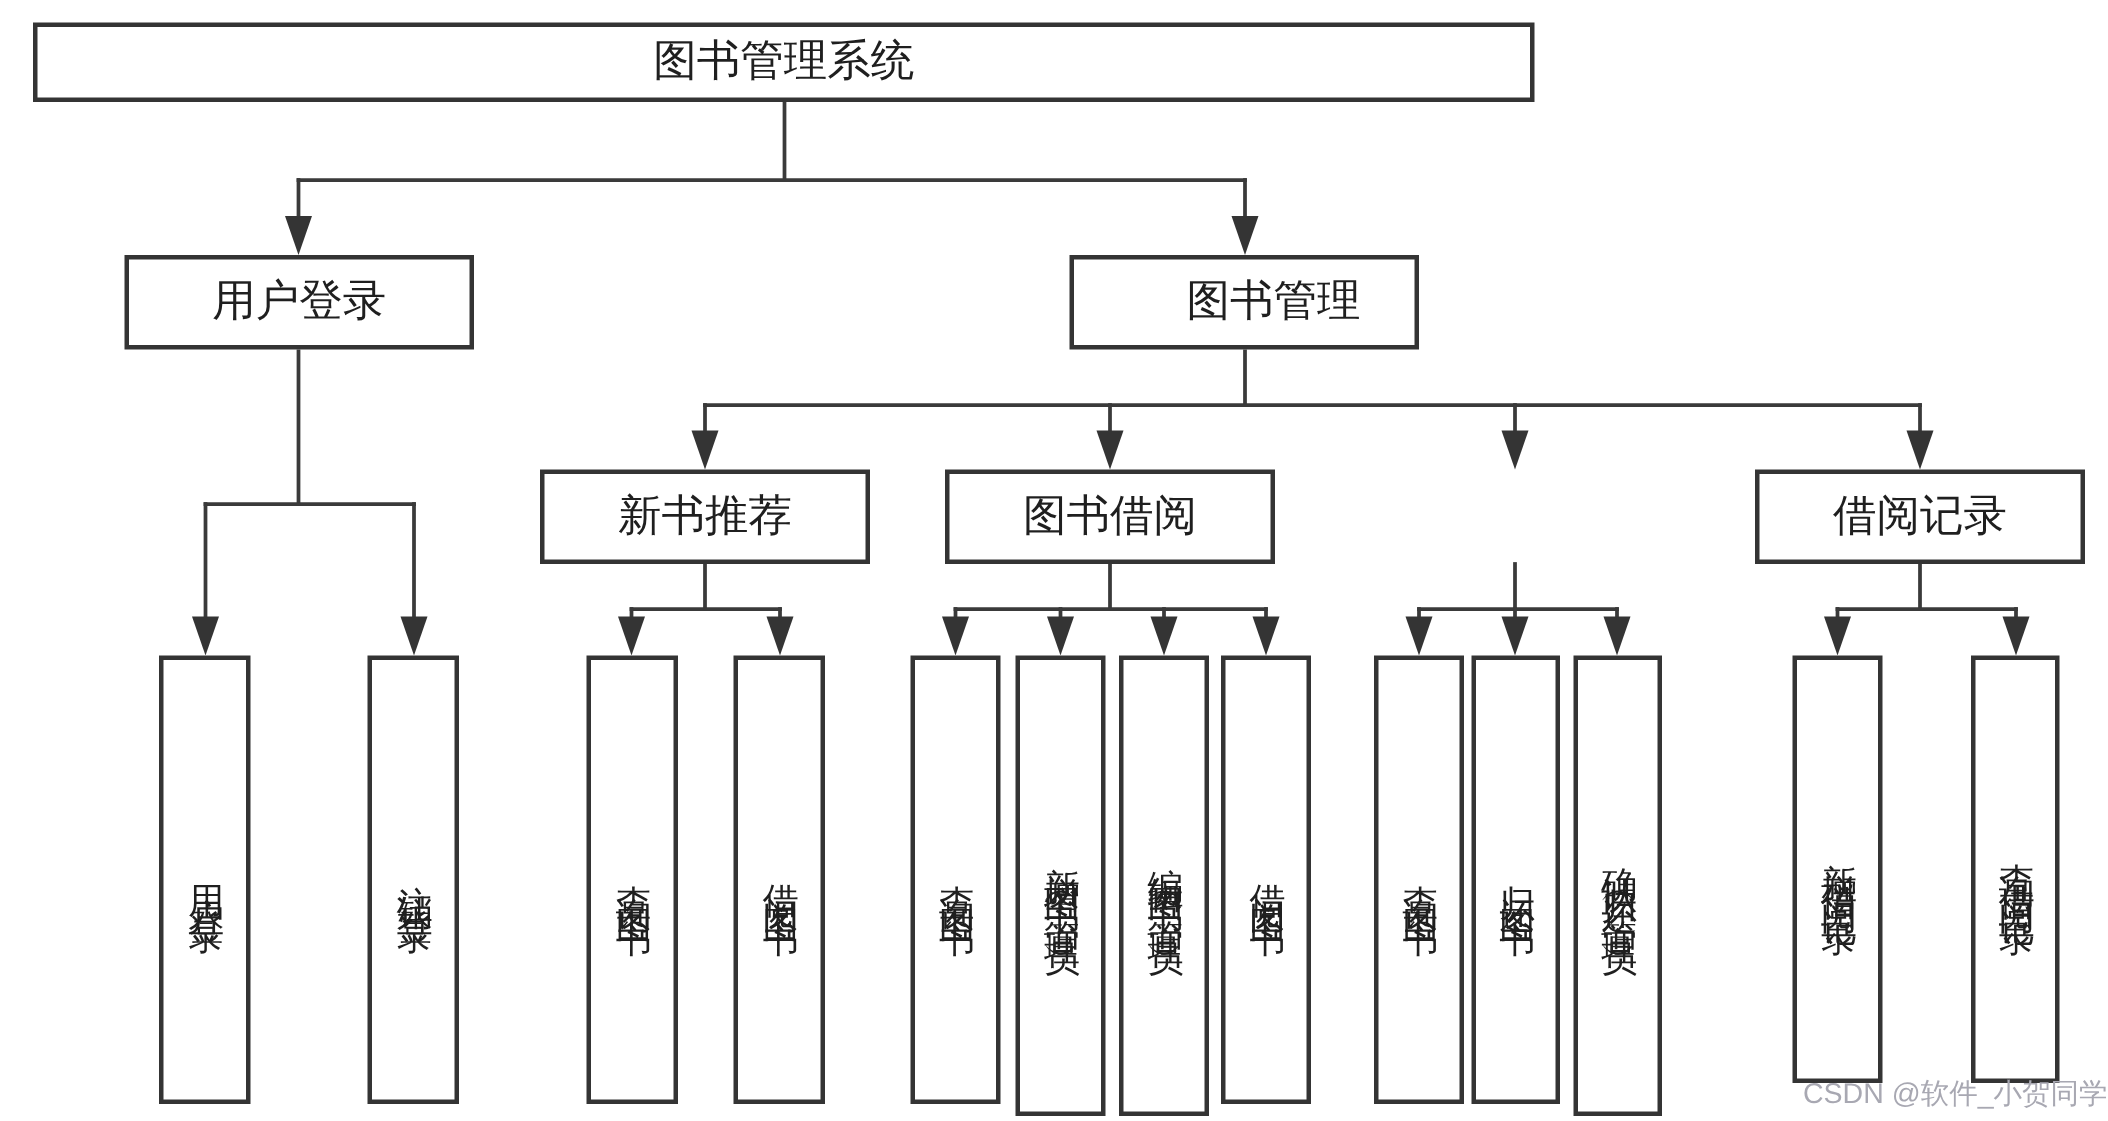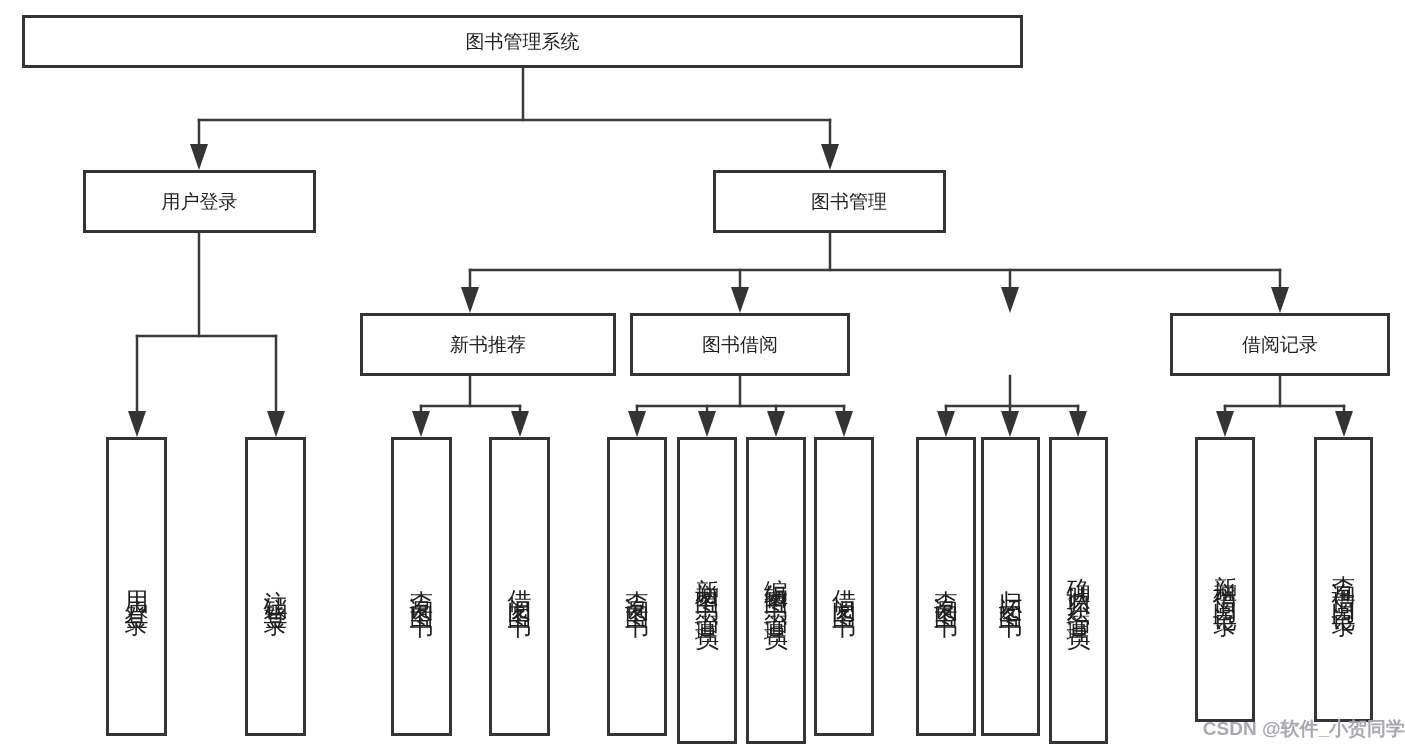--- a/index.html
+++ b/index.html
@@ -23,21 +23,21 @@
   }
   .node {
     position: absolute;
     box-sizing: border-box;
     background: #ffffff;
     border: 3px solid #343434;
     color: #1f1f1f;
     display: flex;
     align-items: center;
     justify-content: center;
-    font-size: 19px;
+    font-size: 29px;
     line-height: 1;
     text-align: center;
     white-space: nowrap;
   }
   .node.v {
     writing-mode: vertical-rl;
     text-orientation: mixed;
     font-size: 24px;
     letter-spacing: 8px;
     white-space: normal;
@@ -48,21 +48,20 @@
   #watermark {
     position: absolute;
     left: 1186px;
     top: 716px;
     width: 219px;
     font-size: 19px;
     color: #a8a8b2;
     text-align: right;
     white-space: nowrap;
     pointer-events: none;
-    font-weight: bold;
   }
 </style>
 </head>
 <body>
 
 <div id="canvas">
 
   <svg id="connector-layer" width="1405" height="747" viewBox="0 0 1405 747">
     <g stroke="#3a3a3a" stroke-width="2.5" fill="#343434" stroke-linecap="square">
 
@@ -139,21 +138,21 @@
         <polygon points="1335,411 1353,411 1344,437" stroke="none"></polygon>
       </g>
     </g>
   </svg>
 
   <div class="node" style="left:22px; top:15px; width:1001px; height:53px;">图书管理系统</div>
 
   <div class="node" style="left:83px; top:170px; width:233px; height:63px;">用户登录</div>
   <div class="node" style="left:713px; top:170px; width:233px; height:63px;padding-left:39px;">图书管理</div>
 
-  <div class="node" style="left:360px; top:313px; width:256px; height:63px;">新书推荐</div>
+  <div class="node" style="left:360px; top:313px; width:220px; height:63px;">新书推荐</div>
   <div class="node" style="left:630px; top:313px; width:220px; height:63px;font-family:Liberation Serif, serif;">图书借阅</div>
   <div class="node" style="left:1170px; top:313px; width:220px; height:63px;">借阅记录</div>
 
   <div class="node v" style="left:106px; top:437px; width:61px; height:299px;">用户登录</div>
   <div class="node v" style="left:245px; top:437px; width:61px; height:299px;">注销登录</div>
 
   <div class="node v" style="left:391px; top:437px; width:61px; height:299px;">查询图书</div>
   <div class="node v" style="left:489px; top:437px; width:61px; height:299px;">借阅图书</div>
 
   <div class="node v" style="left:607px; top:437px; width:60px; height:299px;">查询图书</div>

